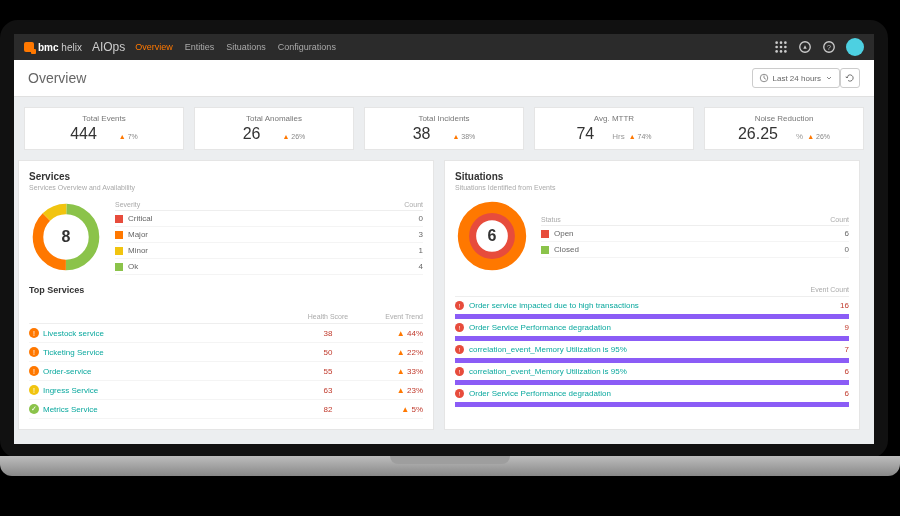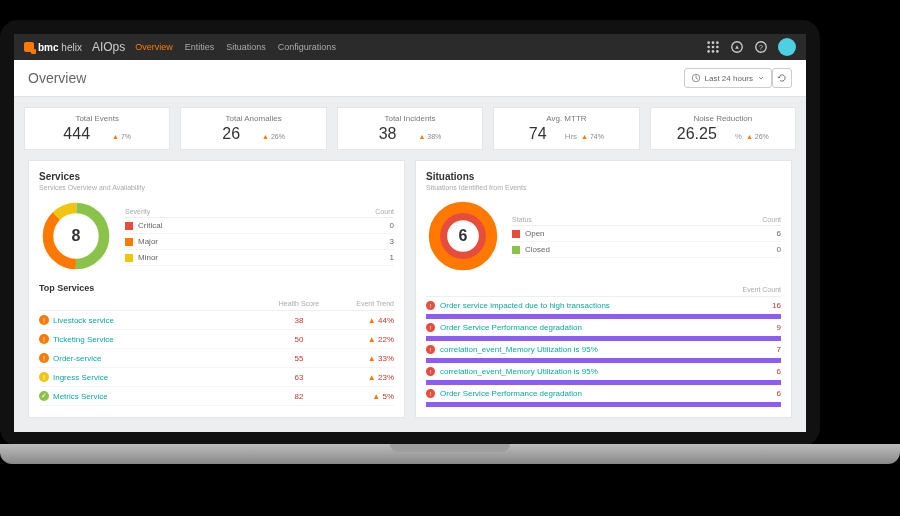--- a/index.html
+++ b/index.html
@@ -1,17 +1,17 @@
 <!DOCTYPE html>
 <html><head>
 <meta charset="utf-8">
 <style>
 *{box-sizing:border-box;margin:0;padding:0;font-family:Arial,Helvetica,sans-serif}
 body{background:#000;display:flex;align-items:flex-start;justify-content:center;padding:20px 0 0 0}
-.laptop{width:820px;background:#fff;border:14px solid #111;border-radius:18px;position:relative}
+.laptop{width:888px;background:#fff;border:14px solid #111;border-radius:18px;position:relative}
 .laptop-base{width:900px;height:20px;background:linear-gradient(#bdbdbd,#888);border-radius:0 0 12px 12px;position:relative;margin-top:-2px}
 .laptop-base:before{content:"";position:absolute;left:50%;top:0;transform:translateX(-50%);width:120px;height:8px;background:#9e9e9e;border-radius:0 0 10px 10px}
 .screen{width:100%;height:100%;background:#eceef0;overflow:hidden;font-size:9px;color:#555}
 .navbar{background:#2b2b2b;color:#ccc;height:26px;display:flex;align-items:center;padding:0 10px;justify-content:space-between}
 .nav-left{display:flex;align-items:center;gap:10px}
 .brand{display:flex;align-items:center;gap:4px;font-size:10px}
 .brand-dot{width:10px;height:10px;background:#ff7800;border-radius:2px;position:relative}
 .brand-dot:after{content:"";position:absolute;width:5px;height:5px;background:#ff7800;right:-2px;bottom:-2px;border-radius:1px}
 .brand b{color:#fff}
 .app-name{color:#ccc;font-size:12px}
@@ -26,33 +26,33 @@
 .time-picker{display:flex;align-items:center;gap:4px;border:1px solid #ccc;border-radius:3px;padding:3px 6px;font-size:8px;color:#666;cursor:pointer}
 .header-actions{display:flex;}
 .refresh-btn{border:1px solid #ccc;border-radius:3px;width:20px;height:20px;display:flex;align-items:center;justify-content:center;cursor:pointer}
 .kpi-row{display:flex;gap:10px;padding:10px 10px;background:#eceef0}
 .kpi{flex:1;background:#fff;border:1px solid #e5e5e5;padding:6px 4px;text-align:center}
 .kpi-label{font-size:8px;color:#777;margin-bottom:2px}
 .kpi-value{font-size:16px;font-weight:normal;color:#333;display:inline-block}
 .kpi-unit{font-size:8px;color:#999;margin-left:18px}
 .kpi-delta{font-size:7px;color:#888;margin-left:4px}
 .kpi-delta .arrow{color:#ff7800}
-.content{display:flex;gap:10px;padding:0 14px 14px 14px}
+.content{display:flex;gap:10px;padding:0 14px 14px 4px}
 .panel{flex:1;background:#fff;border:1px solid #e5e5e5;padding:10px}
 .panel h3{font-size:10px;color:#333;margin-bottom:2px}
 .panel-sub{font-size:7px;color:#aaa;margin-bottom:8px}
 .donut-row{display:flex;align-items:center;gap:12px;margin-bottom:10px}
 .donut{position:relative;width:74px;height:74px}
 .donut-center{position:absolute;inset:0;display:flex;align-items:center;justify-content:center;font-size:16px;font-weight:bold;color:#333}
 .legend{flex:1}
 .legend-header{display:flex;justify-content:space-between;font-size:7px;color:#aaa;padding:2px 0;border-bottom:1px solid #eee}
 .legend-row{display:flex;align-items:center;justify-content:space-between;padding:3px 0;font-size:8px;color:#666;border-bottom:1px solid #f4f4f4}
 .legend-left{display:flex;align-items:center;gap:5px}
 .legend-sq{width:8px;height:8px}
-.sub-title{font-size:9px;color:#333;font-weight:bold;margin-bottom:4px}
+.sub-title{font-size:9px;color:#333;font-weight:bold;margin-bottom:15px}
 .table-header{display:flex;font-size:7px;color:#aaa;padding:3px 0;border-bottom:1px solid #eee}
 .svc-row{display:flex;align-items:center;padding:4px 0;font-size:8px;border-bottom:1px solid #f4f4f4}
 .svc-name{flex:1;display:flex;align-items:center;gap:4px;color:#0aa89e}
 .svc-icon{width:10px;height:10px;border-radius:50%;display:flex;align-items:center;justify-content:center;font-size:7px;color:#fff}
 .svc-score{width:70px;color:#c0392b;text-align:center}
 .svc-trend{width:60px;color:#c0392b;text-align:right}
 .svc-trend .arrow{color:#ff7800}
 .sit-row{display:flex;align-items:flex-start;padding:4px 0;font-size:8px;border-bottom:5px solid #8b5cf6}
 .sit-name{flex:1;display:flex;align-items:center;gap:5px;color:#0aa89e}
 .sit-icon{width:9px;height:9px;border-radius:50%;background:#e74c3c;color:#fff;display:flex;align-items:center;justify-content:center;font-size:6px}
@@ -184,20 +184,27 @@
                     </span>
                     <span>3</span>
                   </div>
                   <div class="legend-row">
                     <span class="legend-left">
                       <span class="legend-sq" style="background:#f1c40f"></span>
                       <span>Minor</span>
                     </span>
                     <span>1</span>
                   </div>
+                  <div class="legend-row">
+                    <span class="legend-left">
+                      <span class="legend-sq" style="background:#8bc34a"></span>
+                      <span>Ok</span>
+                    </span>
+                    <span>4</span>
+                  </div>
                 </div>
       </div>
     </div>
     <div class="sub-title">Top Services</div>
     <div class="table-header">
               <span class="col-name"></span>
               <span class="col-score">Health Score</span>
               <span class="col-trend">Event Trend</span>
             </div>
     <div id="svc-top">

